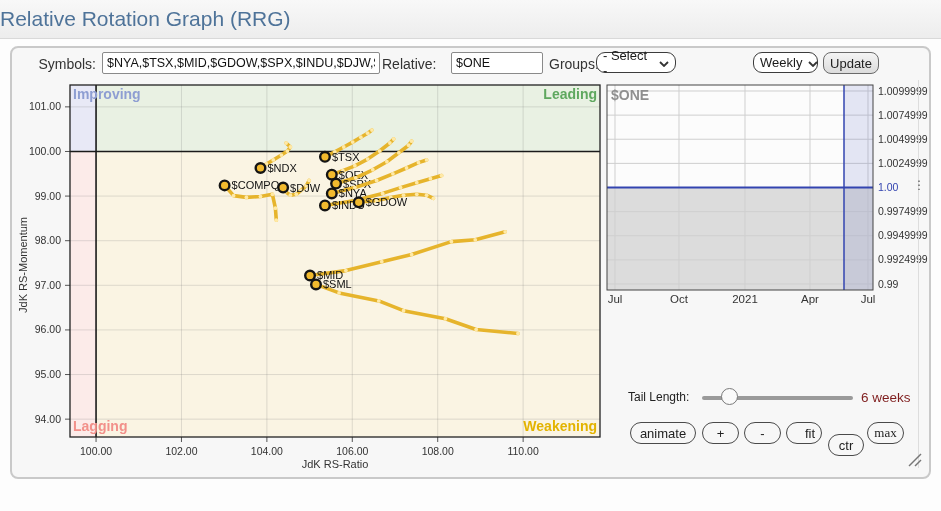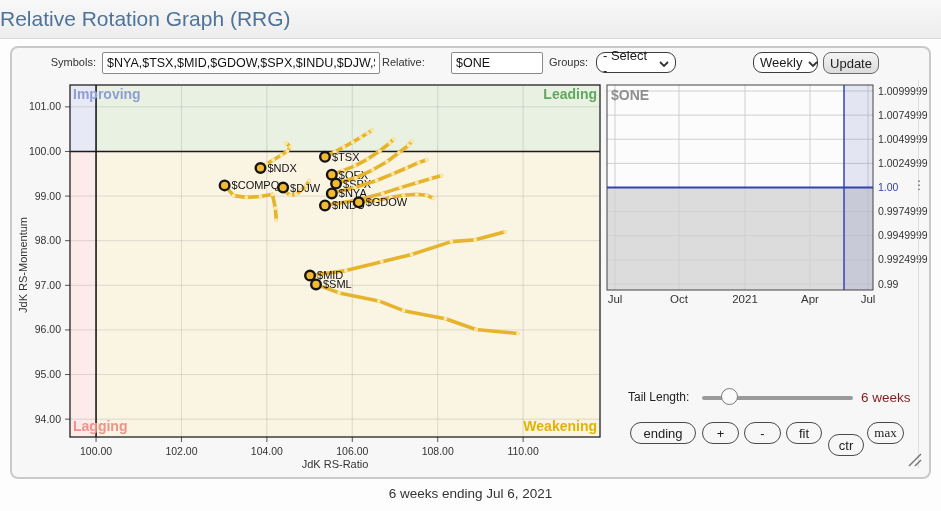--- a/index.html
+++ b/index.html
@@ -3,21 +3,21 @@
 <meta charset="utf-8">
 <style>
   html,body{margin:0;padding:0;background:#fff;}
   #root{position:relative;width:941px;height:511px;overflow:hidden;
         font-family:"Liberation Sans",sans-serif;background:#fdfdfd;}
   #header{position:absolute;left:0;top:0;width:941px;height:38px;
           background:linear-gradient(#f8f8f8,#ededed);border-bottom:1px solid #d9d9d9;}
   #title{margin:0;line-height:38px;text-align:left;font-size:21px;font-weight:500;color:#4e7399;}
   #panel{position:absolute;left:10px;top:46px;width:917px;height:429px;
          border:2px solid #c9c9c9;border-radius:8px;background:#f7f7f7;}
-  .tb-label{position:absolute;font-size:11px;color:#333;top:56px;}
+  .tb-label{position:absolute;font-size:14px;color:#333;top:56px;}
   .tb-input{position:absolute;top:52px;height:18px;border:1px solid #8a8a8a;border-radius:2px;
             background:#fff;font-family:"Liberation Sans",sans-serif;font-size:12.5px;color:#111;
             padding:1px 4px;}
   .tb-select{position:absolute;top:52px;height:17px;border:1.5px solid #3c3c3c;border-radius:9px;
              background:#fff;font-size:13px;color:#1a1a1a;display:flex;align-items:center;
              justify-content:space-between;padding:1px 6px;cursor:default;}
   .chev{display:inline-block;margin-left:6px;}
   #update-btn{position:absolute;left:823px;top:52px;width:56px;height:22px;
               background:linear-gradient(#f4f4f4,#dcdcdc);border:1px solid #6a6a6a;border-radius:8px;
               font-family:"Liberation Sans",sans-serif;font-size:13px;color:#222;}
@@ -269,26 +269,25 @@
   </svg>
 
   <div id="splitter"></div>
   <div id="splitter-dots">⋮</div>
 
   <span id="tail-label">Tail Length:</span>
   <div id="slider-track"></div>
   <div id="slider-thumb" style="left: 721.435px;"></div>
   <span id="tail-value">6 weeks</span>
 
-  <button class="ctl-btn" style="left:630px;width:66px;">ending</button>
+  <button class="ctl-btn" style="left:630px;width:66px;">animate</button>
   <button class="ctl-btn" style="left:702px;width:37px;">+</button>
   <button class="ctl-btn" style="left:744px;width:37px;">-</button>
-  <button class="ctl-btn" style="left:786px;width:36px;">fit</button>
+  <button class="ctl-btn" style="left:786px;width:36px;text-align:right;">fit</button>
   <button class="ctl-btn" style="left:828px;width:36px;margin-top:12px;">ctr</button>
   <button class="ctl-btn" style="left:867px;width:37px;font-family:Liberation Serif, serif;">max</button>
 
   <svg id="resize-handle" width="18" height="18">
     <line x1="4" y1="16" x2="16" y2="4" stroke="#777" stroke-width="1.5"></line>
     <line x1="10" y1="16" x2="16" y2="10" stroke="#777" stroke-width="1.5"></line>
   </svg>
 
-  <div id="footer">6 weeks ending Jul 6, 2021</div>
 </div>
 
 </body></html>

